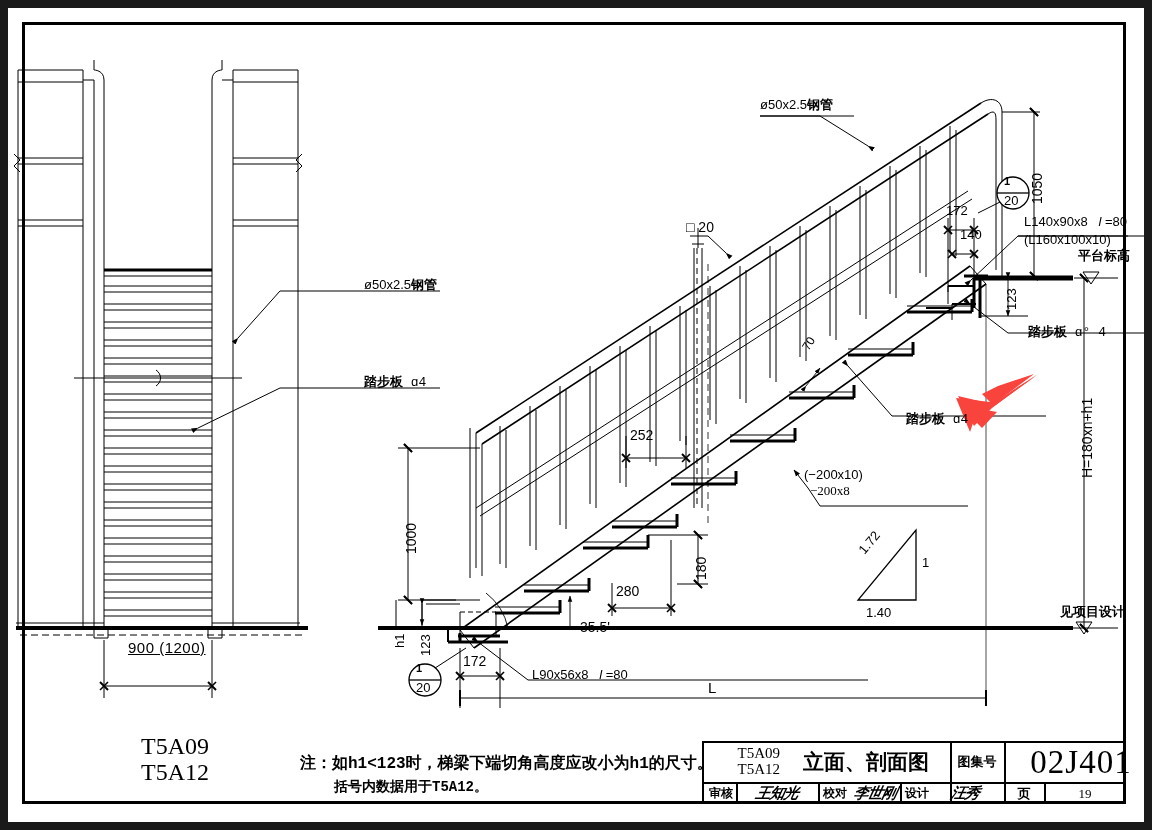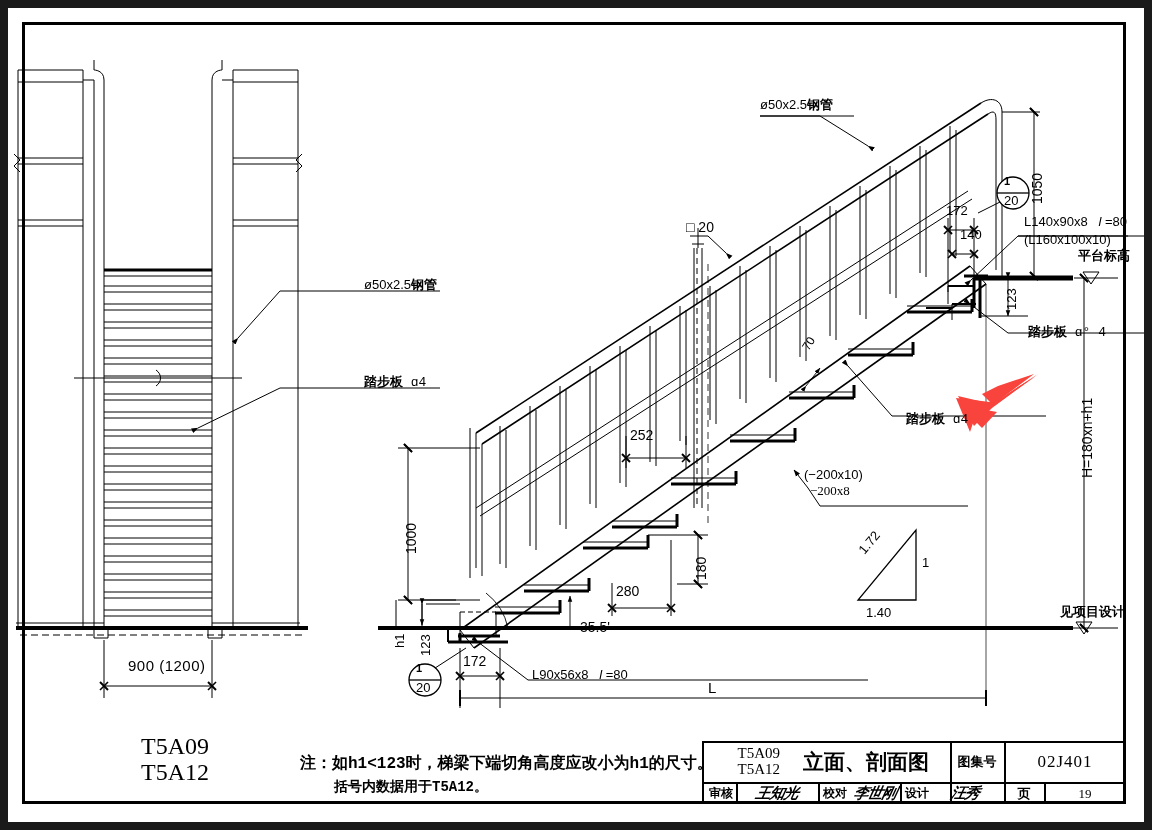--- a/index.html
+++ b/index.html
@@ -377,21 +377,21 @@
       <path d="M84,6 C60,20 40,34 26,50 L10,30 L42,36 z" fill="#f8443c"></path>
       <path d="M86,4 L40,38 L22,56 L6,26 L40,34 Z" fill="#f8443c"></path>
     </svg>
 
     <div class="lbl" style="left:356px;top:270px;font-size:13px;">
       <span>ø50x2.5</span><span class="cn"></span><span class="cn">钢管</span>
     </div>
     <div class="lbl cn" style="left:356px;top:368px;font-size:13px;">
       踏步板 <span style="font-weight:normal;">ɑ4</span>
     </div>
-    <div class="lbl" style="left:120px;top:650px;font-size:15px;letter-spacing:.5px;">900 (1200)</div>
+    <div class="lbl" style="left:120px;top:632px;font-size:15px;letter-spacing:.5px;text-decoration:underline;">900 (1200)</div>
 
     <div class="lbl" style="left:752px;top:90px;font-size:13px;">
       <span>ø50x2.5</span><span class="cn">钢管</span>
     </div>
     <div class="lbl" style="left:678px;top:212px;font-size:14px;">
       <span>□</span>&nbsp;<span>20</span>
     </div>
     <div class="lbl" style="left:796px;top:460px;font-size:13px;">(−200x10)</div>
     <div class="lbl" style="left:802px;top:476px;font-size:13px;font-family:Liberation Serif, serif;">−200x8</div>
     <div class="lbl cn" style="left:898px;top:405px;font-size:13px;">
@@ -449,21 +449,21 @@
       <div class="vline" style="left:114px;top:39px;height:22px;"></div>
       <div class="vline" style="left:196px;top:39px;height:22px;"></div>
       <div class="vline" style="left:340px;top:39px;height:22px;"></div>
 
       <div class="tb-cell" style="left:4px;top:2px;width:72px;height:16px;font-size:15px;
             font-family:'Liberation Serif','DejaVu Serif',serif;justify-content:flex-end;">T5A09</div>
       <div class="tb-cell" style="left:4px;top:18px;width:72px;height:16px;font-size:15px;
             font-family:'Liberation Serif','DejaVu Serif',serif;justify-content:flex-end;">T5A12</div>
       <div class="tb-cell cn" style="left:82px;top:6px;width:160px;height:26px;font-size:21px;">立面、剖面图</div>
       <div class="tb-cell cn" style="left:248px;top:8px;width:50px;height:22px;font-size:13px;">图集号</div>
-      <div class="tb-cell" style="left:302px;top:5px;width:118px;height:28px;font-size:17px;
+      <div class="tb-cell" style="left:318px;top:5px;width:118px;height:28px;font-size:33px;
             font-family:'Liberation Serif','DejaVu Serif',serif;letter-spacing:1px;">02J401</div>
 
       <div class="tb-cell cn" style="left:2px;top:41px;width:30px;height:19px;font-size:12px;">审核</div>
       <div class="tb-cell sig" style="left:34px;top:41px;width:78px;height:19px;font-size:15px;">王知光</div>
       <div class="tb-cell cn" style="left:116px;top:41px;width:30px;height:19px;font-size:12px;">校对</div>
       <div class="tb-cell sig" style="left:148px;top:41px;width:46px;height:19px;font-size:15px;">李世刚</div>
       <div class="tb-cell cn" style="left:198px;top:41px;width:30px;height:19px;font-size:12px;">设计</div>
       <div class="tb-cell sig" style="left:230px;top:41px;width:62px;height:19px;font-size:15px;">汪秀</div>
       <div class="tb-cell cn" style="left:302px;top:41px;width:36px;height:19px;font-size:13px;">页</div>
       <div class="tb-cell" style="left:342px;top:41px;width:78px;height:19px;font-size:13px;

